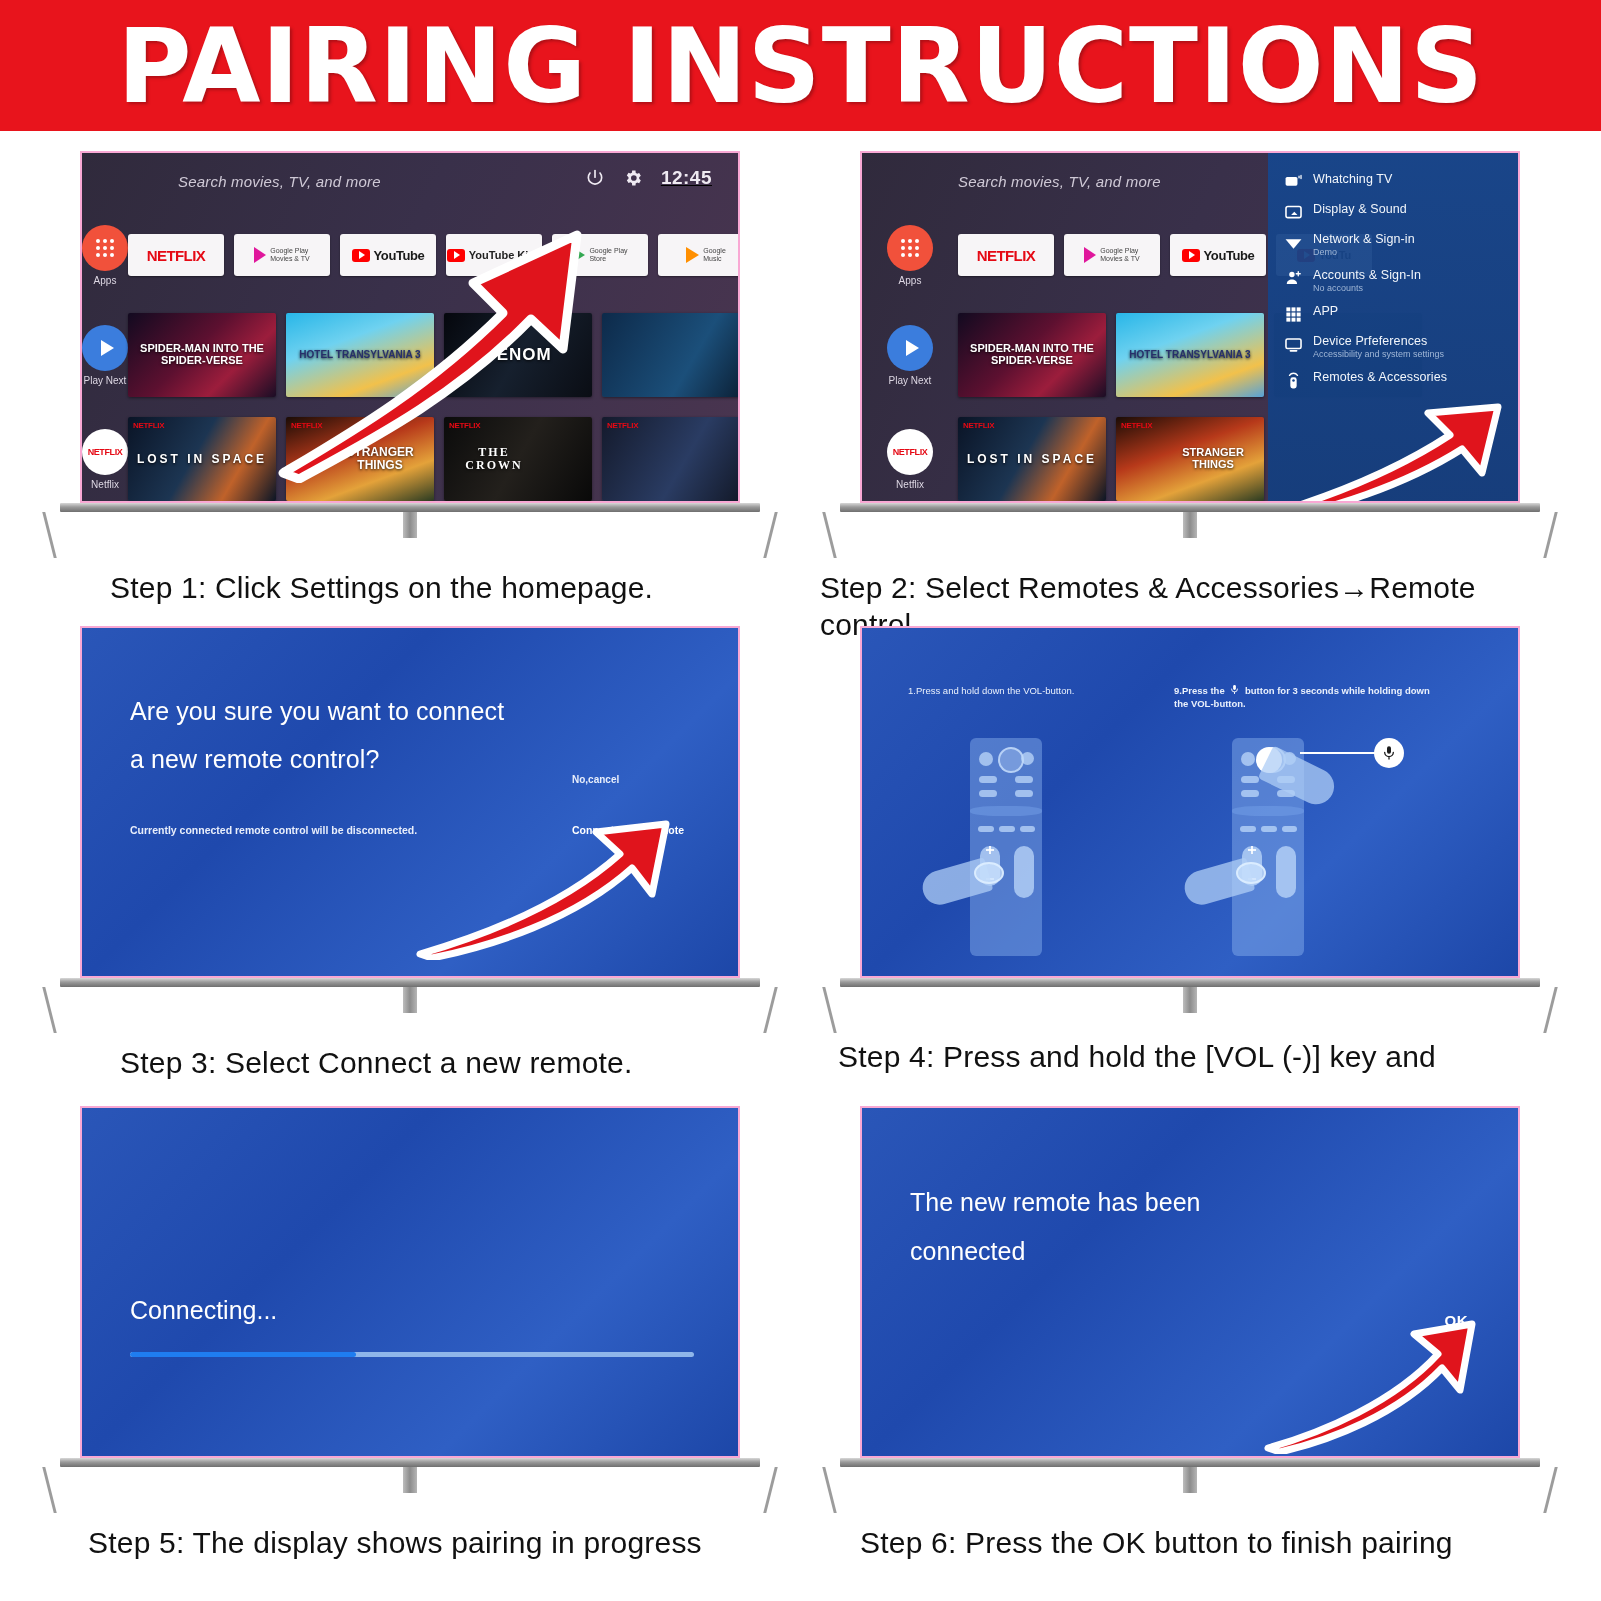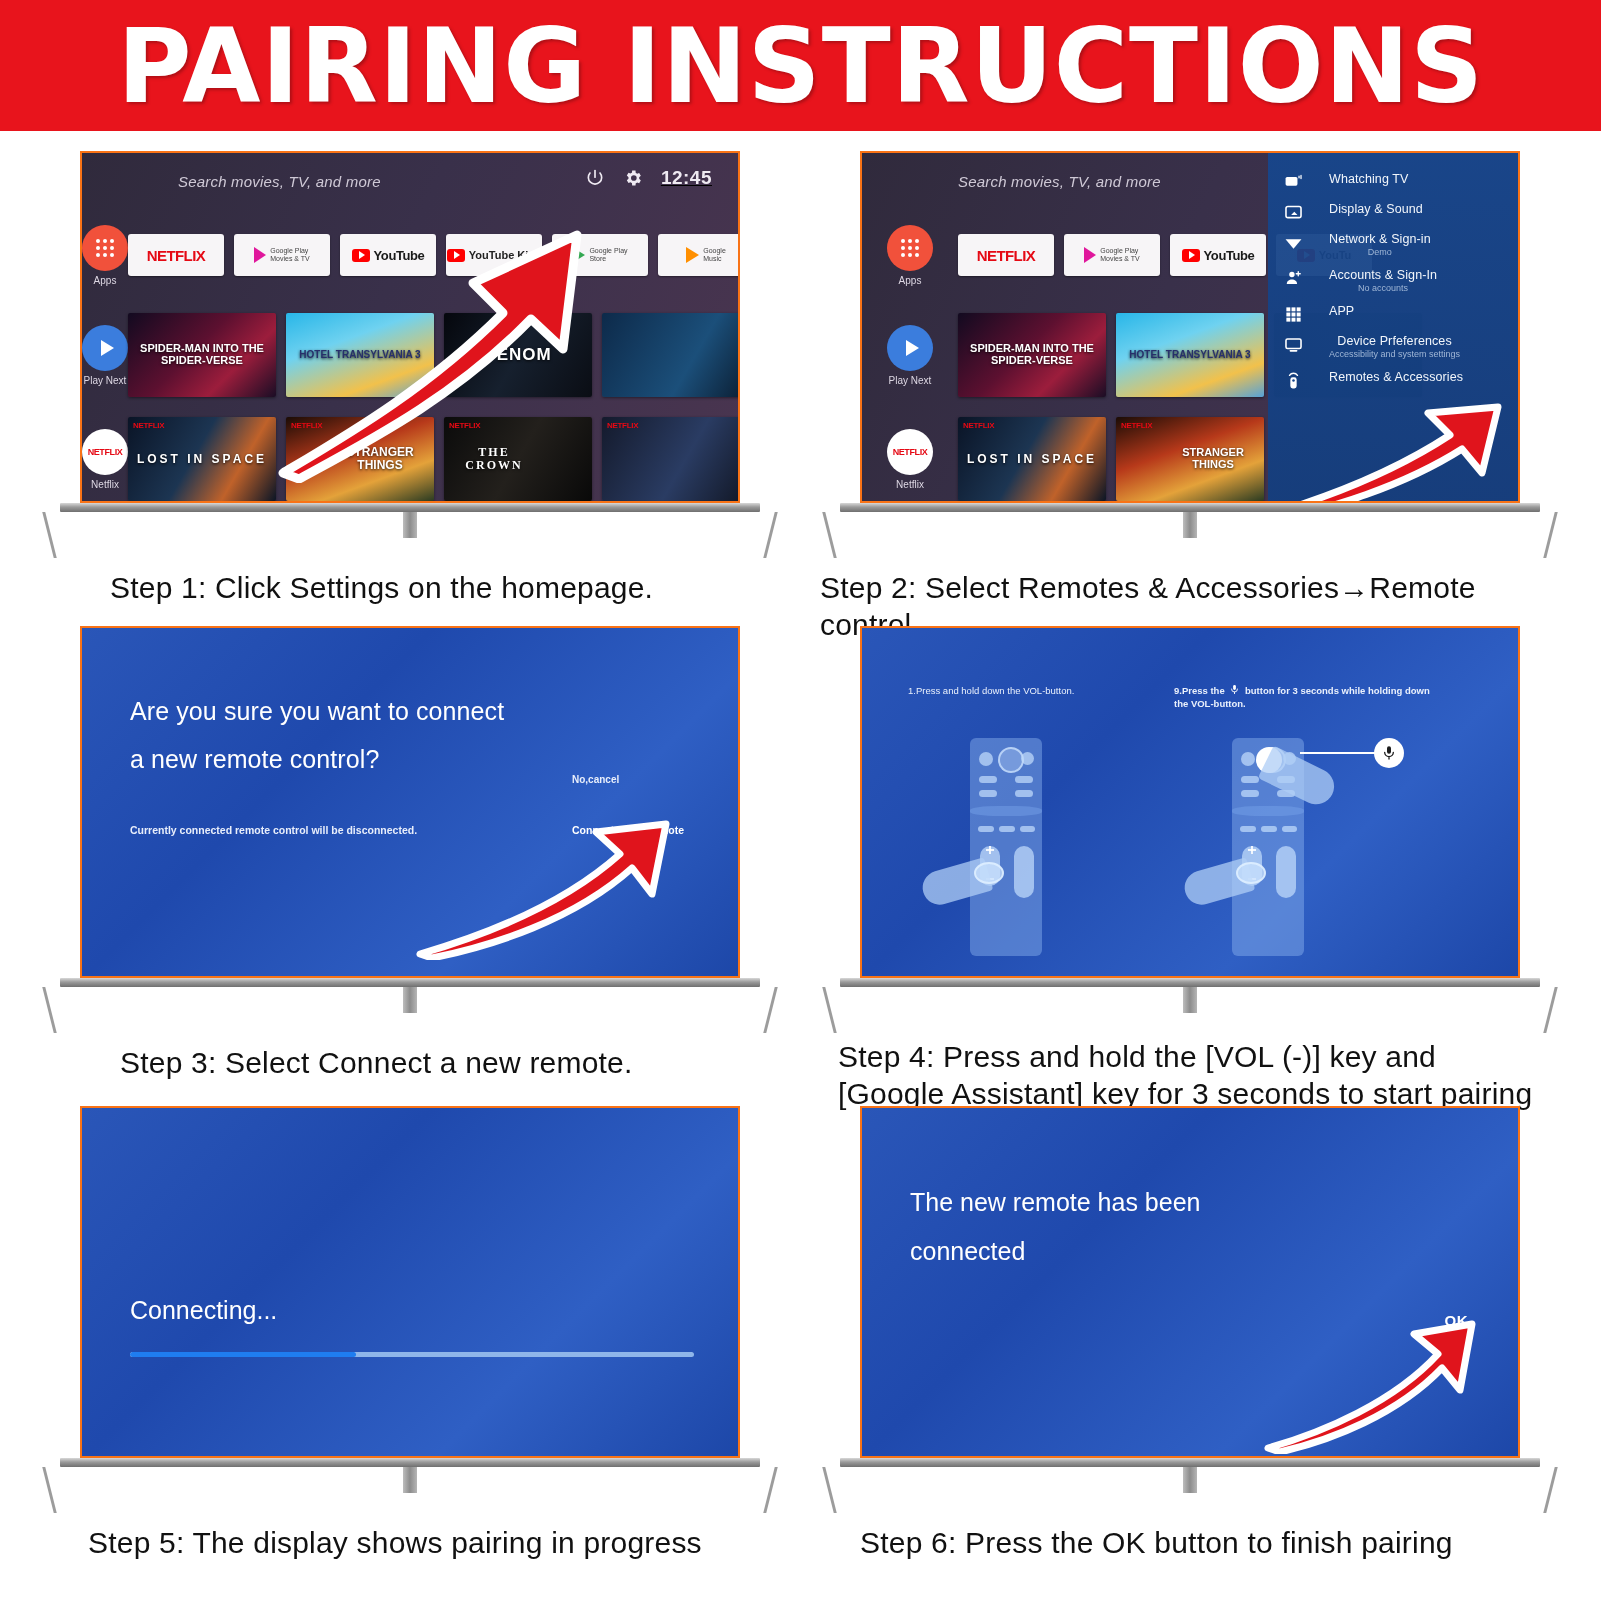--- a/index.html
+++ b/index.html
@@ -40,21 +40,21 @@
   .p6{left:820px; top:975px; width:740px;height:490px;}
 
   
   .tv{position:relative;width:100%;}
   .tv-screen{
     position:relative;
     margin:0 auto;
     width:660px;height:352px;
     overflow:hidden;
     background:#2b2535;
-    border:2px solid #f97316;
+    border:2px solid #f9a8d4;
     box-sizing:border-box;
   }
   .tv-bezel{
     margin:0 auto;
     width:700px;height:9px;
     background:linear-gradient(180deg,#d8d8d8 0%,#9a9a9a 45%,#6f6f6f 100%);
     border-radius:1px;
     position:relative;
   }
   .tv-neck{
@@ -129,21 +129,21 @@
   .c-stranger{background:linear-gradient(160deg,#1a0c06 0%,#b7391a 40%,#e4a23a 70%,#2a3b22 100%);}
   .c-crown{background:linear-gradient(120deg,#0b0b0b 0%,#23201c 50%,#090909 100%);}
   .c-nf4{background:linear-gradient(120deg,#141a2c 0%,#2a3c63 55%,#101522 100%);}
 
   
   .settings-menu{
     position:absolute;right:0;top:0;width:250px;height:352px;
     background:linear-gradient(180deg,rgba(23,70,140,.95) 0%,rgba(20,62,126,.95) 100%);
     padding:14px 0 0 0;box-sizing:border-box;
   }
-  .menu-item{display:flex;align-items:flex-start;gap:26px;padding:5px 8px 5px 16px;text-align:center;}
+  .menu-item{display:flex;align-items:flex-start;gap:10px;padding:5px 8px 5px 16px;}
   .menu-ico{width:19px;height:19px;flex:none;margin-top:1px;}
   .menu-text{display:flex;flex-direction:column;}
   .menu-label{color:#f2f6fb;font-size:12.5px;line-height:15px;letter-spacing:.1px;}
   .menu-sub{color:#9fb6d6;font-size:9px;line-height:11px;}
 
   
   .blue-screen{position:absolute;inset:0;background:linear-gradient(135deg,#2a56b8 0%,#1f49ad 35%,#2f5fc4 70%,#1d47a8 100%);}
   .dlg-h1{position:absolute;left:48px;top:60px;color:#fff;font-size:25px;line-height:1.9;letter-spacing:.1px;}
   .dlg-note{position:absolute;left:48px;top:196px;color:#e8eefb;font-size:10.5px;font-weight:bold;}
   .dlg-nocancel{position:absolute;left:490px;top:146px;color:#e8eefb;font-size:10px;font-weight:bold;}
@@ -587,21 +587,20 @@
       <div class="tv-bezel">
           <div class="tv-neck"></div>
         </div>
       <div class="tv-legs">
           <span class="leg l"></span>
           <span class="leg r"></span>
         </div>
     </div>
     <div class="caption" style="top:412px;padding-left:18px">
       <div>Step 4:   Press and hold the [VOL (-)] key and</div>
-      <div>[Google Assistant] key for 3 seconds to start pairing</div>
     </div>
   </div>
 
   <div class="panel p5">
     <div class="tv">
       <div class="tv-screen">
         <div class="blue-screen">
           <div class="conn-label">Connecting...</div>
           <div class="prog-track">
             <div class="prog-fill" id="prog-fill" style="width: 40%;"></div>

